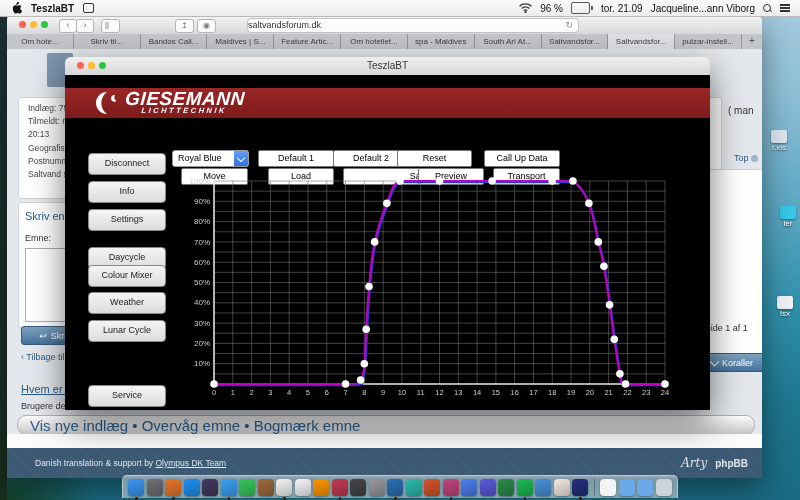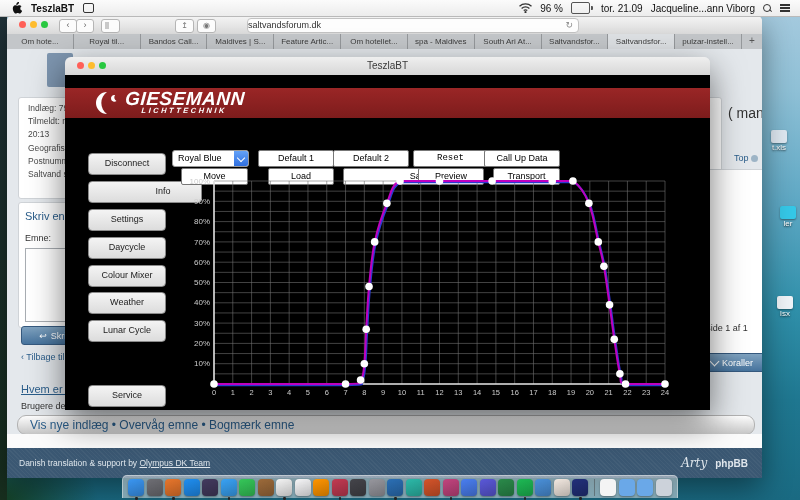--- a/index.html
+++ b/index.html
@@ -64,36 +64,36 @@
   .blue{color:#2a5d8a;}
   #reply-heading{left:18px;top:161px;font-size:11px;}
   #subject-label{left:18px;top:184px;font-size:9px;color:#333;}
   #reply-textarea{left:18px;top:199px;width:688px;height:72px;background:#fff;border:1px solid #a8adb2;}
   .btn-blue{background:linear-gradient(#7fa2bf,#46739d);border:1px solid #35597e;border-radius:3px;
     color:#fff;font-size:9px;display:flex;align-items:center;justify-content:center;gap:4px;}
   #reply-button{left:14px;top:277px;width:76px;height:17px;}
   #back-link{left:14px;top:303px;font-size:9px;}
   #who-heading{left:14px;top:334px;font-size:11px;text-decoration:underline;}
   #who-text{left:14px;top:352px;font-size:9px;color:#333;}
-  #right-frag{left:713px;top:56px;font-size:14px;color:#333;padding-left:8px;}
+  #right-frag{left:713px;top:56px;font-size:10px;color:#333;padding-left:8px;}
   #top-link{left:727px;top:104px;font-size:9px;}
   .mini-circle{display:inline-block;width:7px;height:7px;border-radius:50%;background:#9db4c6;vertical-align:-1px;margin-left:2px;}
   #right-card{left:698px;top:120px;width:58px;height:185px;}
   #page-info{left:692px;top:274px;font-size:9px;color:#333;white-space:nowrap;}
   #jump-button{left:692px;top:304px;width:64px;height:17px;}
   .chev-down{width:6px;height:6px;border-right:1.6px solid #fff;border-bottom:1.6px solid #fff;transform:rotate(45deg);margin-top:-3px;}
   #actionbar{left:10px;top:366px;width:736px;height:18px;border:1px solid #b2b2b2;border-radius:9px;
-    background:linear-gradient(#fdfdfd,#c6c6c6);display:flex;align-items:center;font-size:12px;}
+    background:linear-gradient(#fdfdfd,#c6c6c6);display:flex;align-items:center;font-size:15px;}
   #actionbar .al{padding-left:12px;}
   #actionbar .ar{margin-left:auto;padding-right:12px;}
   #whitestrip{left:0;top:385px;width:755px;height:14px;background:#fbfbfb;}
   #footer{left:0;top:399px;width:755px;height:30px;background:#3b5873;
     background-image:repeating-linear-gradient(45deg,rgba(255,255,255,.04) 0 1px,transparent 1px 3px);
     display:flex;align-items:center;color:#dfe6ec;font-size:8.5px;}
-  #footer .fl{padding-left:12px;}
+  #footer .fl{padding-left:28px;}
   #footer .fr{margin-left:auto;padding-right:14px;display:flex;align-items:baseline;gap:8px;}
   #footer u{cursor:pointer;}
   #footer-style{font-family:"DejaVu Serif",serif;font-style:italic;font-size:12px;}
   #footer-brand{font-weight:bold;font-size:10px;}
 
   
   #appwin{left:65px;top:57px;width:645px;height:353px;z-index:30;box-shadow:0 12px 34px rgba(0,0,0,.55);border-radius:6px 6px 2px 2px;}
   #app-titlebar{left:0;top:0;width:645px;height:18px;background:linear-gradient(#efefef,#d7d7d7);
     border-radius:6px 6px 0 0;border-bottom:1px solid #a8a8a8;}
   #app-title{width:100%;text-align:center;font-size:10px;color:#3a3a3a;line-height:18px;}
@@ -186,21 +186,21 @@
       <span class="tb-sq abs" style="left:94px"></span>
       <span class="tb-ic abs" style="left:168px">↥</span>
       <span class="tb-ic abs" style="left:190px">◉</span>
       <div id="addressbar" class="abs">
         <span>saltvandsforum.dk</span>
         <span id="reload">↻</span>
       </div>
     </div>
     <div id="tabbar" class="abs">
         <div class="tab">Om hote...</div>
-        <div class="tab">Royal til...</div>
+        <div class="tab">Skriv til...</div>
         <div class="tab">Bandos Call...</div>
         <div class="tab">Maldives | S...</div>
         <div class="tab">Feature Artic...</div>
         <div class="tab">Om hotellet...</div>
         <div class="tab">spa - Maldives</div>
         <div class="tab">South Ari At...</div>
         <div class="tab">Saltvandsfor...</div>
         <div class="tab active">Saltvandsfor...</div>
         <div class="tab">pulzar-instell...</div>
         <div class="tab-plus">+</div>
@@ -265,38 +265,38 @@
             <path fill="#fff" d="M20 4 a3.4 3.4 0 1 0 1.5 6 a4.6 4.6 0 0 1 -1.5 -6 Z"></path>
           </svg>
           <div id="brand-text">
             <div id="brand-line1">GIESEMANN</div>
             <div id="brand-line2">LICHTTECHNIK</div>
           </div>
         </div>
       </div>
       <div id="side-buttons">
           <div class="side-btn abs" style="top: 78px;">Disconnect</div>
-          <div class="side-btn abs" style="top: 106px; padding-left: 36px;">Info</div>
+          <div class="side-btn abs" style="top: 106px;">Info</div>
           <div class="side-btn abs" style="top: 134px;">Settings</div>
-          <div class="side-btn abs" style="top: 162px;">Daycycle</div>
+          <div class="side-btn abs" style="top: 172px;">Daycycle</div>
           <div class="side-btn abs" style="top: 190px;">Colour Mixer</div>
           <div class="side-btn abs" style="top: 217px;">Weather</div>
           <div class="side-btn abs" style="top: 245px;">Lunar Cycle</div>
         </div>
       <div id="service-btn" class="side-btn abs" style="top:310px">Service</div>
       <div id="channel-select" class="abs">
         <span id="channel-value">Royal Blue</span>
         <span id="channel-arrow">
             <i></i>
           </span>
       </div>
       <div id="ctl-buttons">
           <div class="ctl-btn abs" style="left: 193px; top: 75px; width: 74px;">Default 1</div>
           <div class="ctl-btn abs" style="left: 268px; top: 75px; width: 74px;">Default 2</div>
-          <div class="ctl-btn abs" style="left: 348px; top: 75px; width: 73px; font-family: Liberation Mono, monospace;">Reset</div>
+          <div class="ctl-btn abs" style="left: 332px; top: 75px; width: 73px;">Reset</div>
           <div class="ctl-btn abs" style="left: 419px; top: 75px; width: 74px;">Call Up Data</div>
           <div class="ctl-btn abs" style="left: 116px; top: 93px; width: 65px;">Move</div>
           <div class="ctl-btn abs" style="left: 203px; top: 93px; width: 64px;">Load</div>
           <div class="ctl-btn abs" style="left: 278px; top: 93px; width: 64px; padding-left: 44px;">Save</div>
           <div class="ctl-btn abs" style="left: 353px; top: 93px; width: 64px;">Preview</div>
           <div class="ctl-btn abs" style="left: 428px; top: 93px; width: 65px;">Transport</div>
         </div>
       <svg id="graph" class="abs" style="left:118px;top:96px" width="500" height="232" viewBox="0 0 500 232">
           <line x1="31" y1="10" x2="31" y2="213" stroke="#6e6e6e" stroke-width="0.6"></line>
           <text x="31" y="224" fill="#cccccc" font-size="7.5" text-anchor="middle" font-family="&quot;Liberation Sans&quot;,sans-serif">0</text>

